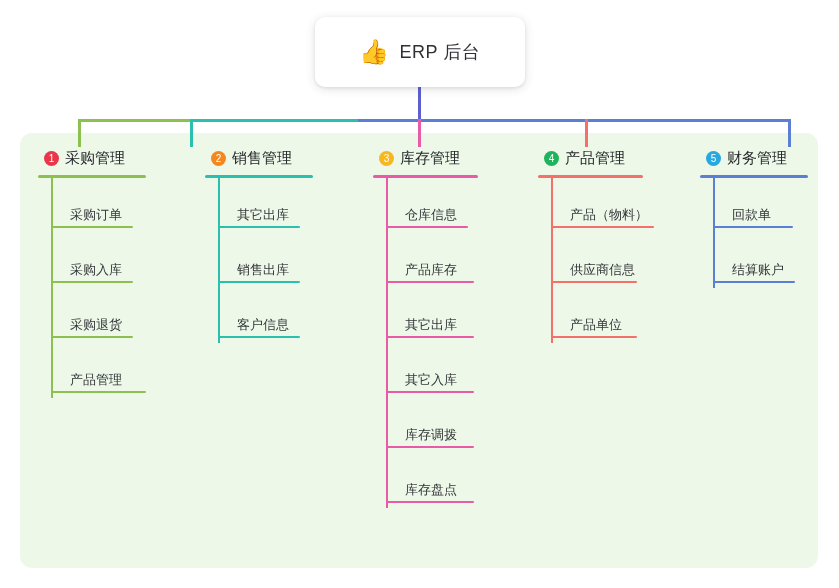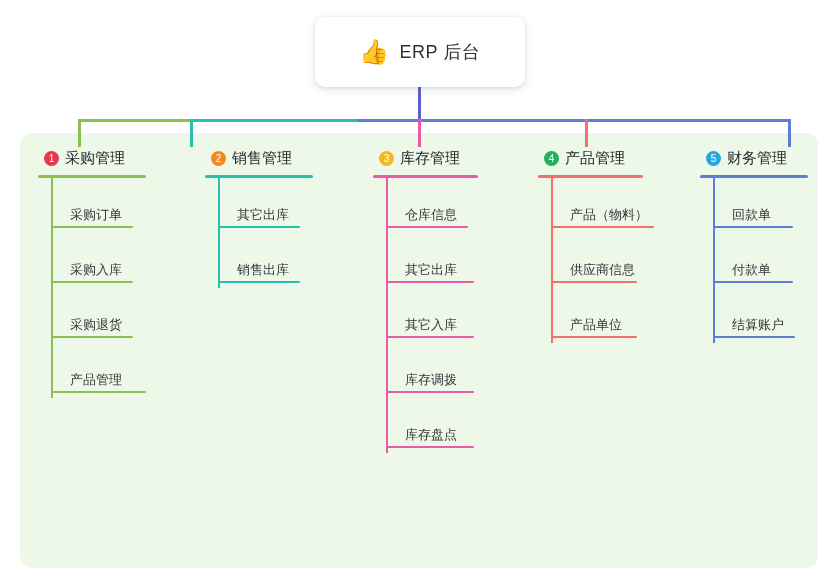--- a/index.html
+++ b/index.html
@@ -127,35 +127,43 @@
         <div class="branch">
           <div class="trunk" style="background: rgb(43, 191, 174);"></div>
           <div class="item">
             <span class="item-label">其它出库</span>
             <div class="item-rule" style="width: 82px; background: rgb(43, 191, 174);"></div>
           </div>
           <div class="item">
             <span class="item-label">销售出库</span>
             <div class="item-rule" style="width: 82px; background: rgb(43, 191, 174);"></div>
           </div>
+          <div class="item">
+            <span class="item-label">客户信息</span>
+            <div class="item-rule" style="width: 82px; background: rgb(43, 191, 174);"></div>
+          </div>
         </div>
       </div>
       <div class="col" style="left: 373px;">
         <div class="col-head">
           <span class="badge" style="background: rgb(245, 184, 32);">3</span>
           <span class="col-title">库存管理</span>
         </div>
         <div class="head-rule" style="width: 105px; background: rgb(232, 91, 166);"></div>
         <div class="branch">
           <div class="trunk" style="background: rgb(232, 91, 166);"></div>
           <div class="item">
             <span class="item-label">仓库信息</span>
             <div class="item-rule" style="width: 82px; background: rgb(232, 91, 166);"></div>
           </div>
           <div class="item">
+            <span class="item-label">产品库存</span>
+            <div class="item-rule" style="width: 88px; background: rgb(232, 91, 166);"></div>
+          </div>
+          <div class="item">
             <span class="item-label">其它出库</span>
             <div class="item-rule" style="width: 88px; background: rgb(232, 91, 166);"></div>
           </div>
           <div class="item">
             <span class="item-label">其它入库</span>
             <div class="item-rule" style="width: 88px; background: rgb(232, 91, 166);"></div>
           </div>
           <div class="item">
             <span class="item-label">库存调拨</span>
             <div class="item-rule" style="width: 88px; background: rgb(232, 91, 166);"></div>
@@ -194,24 +202,20 @@
           <span class="col-title">财务管理</span>
         </div>
         <div class="head-rule" style="width: 108px; background: rgb(91, 127, 212);"></div>
         <div class="branch">
           <div class="trunk" style="background: rgb(91, 127, 212);"></div>
           <div class="item">
             <span class="item-label">回款单</span>
             <div class="item-rule" style="width: 80px; background: rgb(91, 127, 212);"></div>
           </div>
           <div class="item">
-            <span class="item-label">付款单</span>
-            <div class="item-rule" style="width: 80px; background: rgb(91, 127, 212);"></div>
-          </div>
-          <div class="item">
             <span class="item-label">结算账户</span>
             <div class="item-rule" style="width: 82px; background: rgb(91, 127, 212);"></div>
           </div>
         </div>
       </div>
     </div>
 
 </div>
 
 </body></html>

